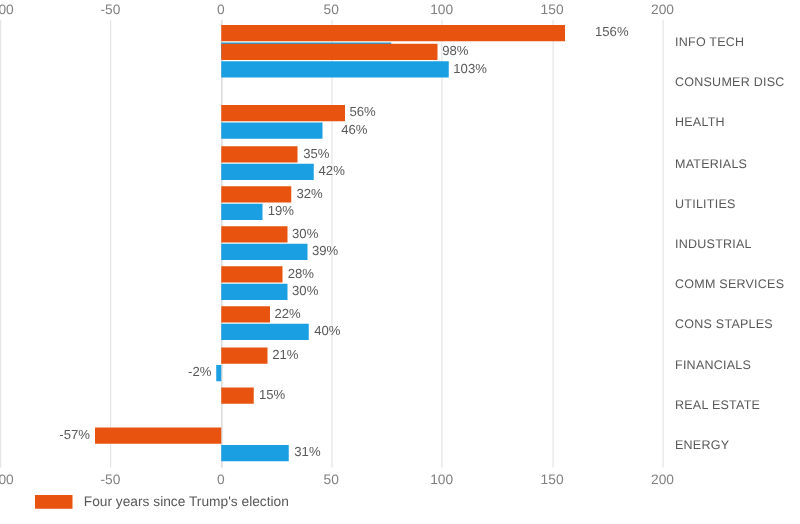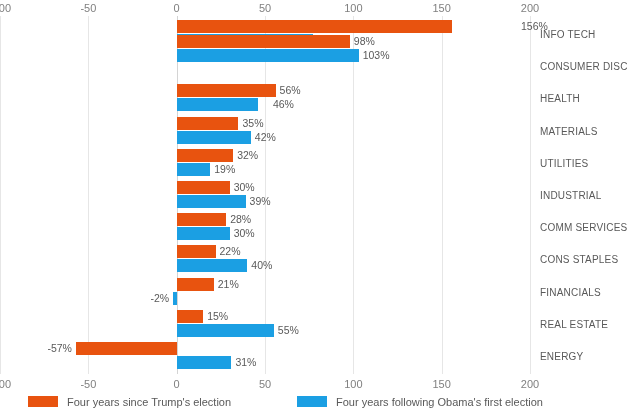--- a/index.html
+++ b/index.html
@@ -160,21 +160,21 @@
       <div class="gridline" style="left: 0px;"></div>
       <div class="gridline" style="left: 88.3333px;"></div>
       <div class="gridline zero" style="left: 176.667px;"></div>
       <div class="gridline" style="left: 265px;"></div>
       <div class="gridline" style="left: 353.333px;"></div>
       <div class="gridline" style="left: 441.667px;"></div>
       <div class="gridline" style="left: 530px;"></div>
       <div class="group" style="top: 4px;">
         <div class="bar-row r1">
           <div class="bar trump" style="left: 176.667px; width: 275.6px;"></div>
-          <div class="bar-value pos" style="left: 473px; margin-left: 48px;">156%</div>
+          <div class="bar-value pos" style="left: 428px; margin-left: 48px;">156%</div>
         </div>
         <div class="bar-row r2">
           <div class="bar obama" style="left: 176.667px; width: 136.033px;"></div>
           <div class="bar-value pos" style="left: 312.7px;">23%</div>
         </div>
       </div>
       <div class="group" style="top: 19px;">
         <div class="bar-row r1">
           <div class="bar trump" style="left: 176.667px; width: 173.133px;"></div>
           <div class="bar-value pos" style="left: 349.8px;">98%</div>
@@ -251,24 +251,20 @@
         </div>
         <div class="bar-row r2">
           <div class="bar obama" style="left: 173.133px; width: 3.53333px;"></div>
           <div class="bar-value neg" style="left: 173.133px;">-2%</div>
         </div>
       </div>
       <div class="group" style="top: 293.8px;">
         <div class="bar-row r1">
           <div class="bar trump" style="left: 176.667px; width: 26.5px;"></div>
           <div class="bar-value pos" style="left: 203.167px;">15%</div>
-        </div>
-        <div class="bar-row r2">
-          <div class="bar obama" style="left: 176.667px; width: 97.1667px;"></div>
-          <div class="bar-value pos" style="left: 273.833px;">55%</div>
         </div>
       </div>
       <div class="group" style="top: 326px;">
         <div class="bar-row r1">
           <div class="bar trump" style="left: 75.9667px; width: 100.7px;"></div>
           <div class="bar-value neg" style="left: 75.9667px;">-57%</div>
         </div>
         <div class="bar-row r2">
           <div class="bar obama" style="left: 176.667px; width: 54.7667px;"></div>
           <div class="bar-value pos" style="left: 231.433px;">31%</div>
@@ -298,19 +294,15 @@
       <div class="cat-label" style="top: 269.6px;">FINANCIALS</div>
       <div class="cat-label" style="top: 301.8px;">REAL ESTATE</div>
       <div class="cat-label" style="top: 334px;">ENERGY</div>
     </div>
 
   <div class="legend">
     <div class="legend-item trump-item">
       <span class="legend-swatch trump"></span>
       <span class="legend-text">Four years since Trump's election</span>
     </div>
-    <div class="legend-item obama-item">
-      <span class="legend-swatch obama"></span>
-      <span class="legend-text">Four years following Obama's first election</span>
-    </div>
   </div>
 
 </div>
 
 </body></html>

